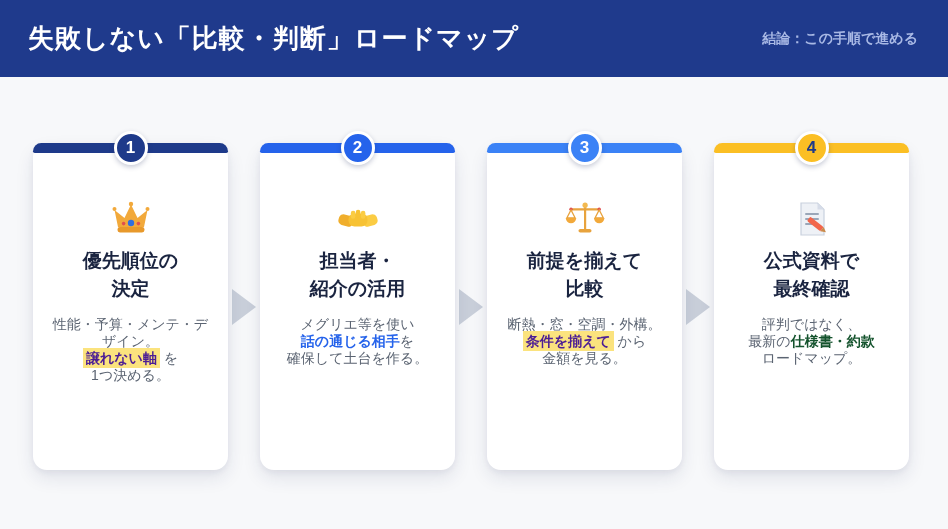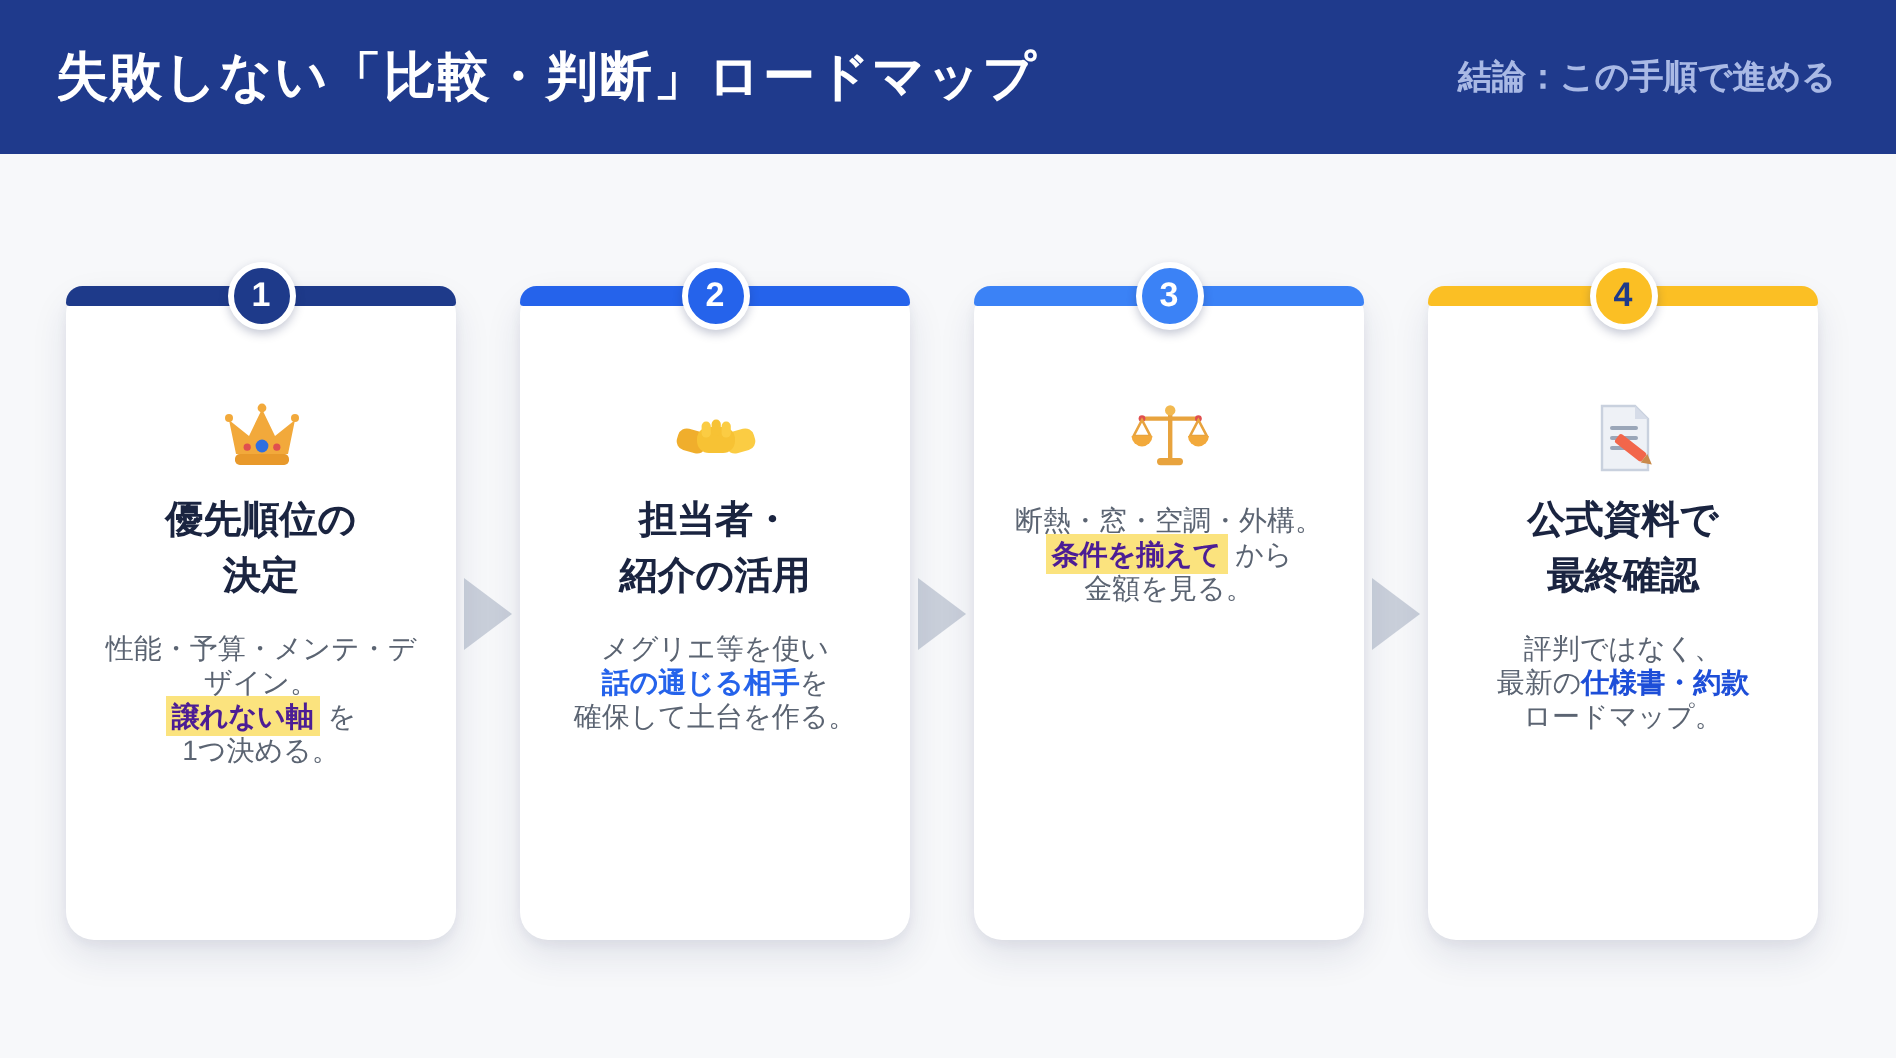--- a/index.html
+++ b/index.html
@@ -21,21 +21,21 @@
   }
   .header h1 {
     color: #ffffff;
     font-size: 26px;
     font-weight: bold;
     letter-spacing: 1px;
     white-space: nowrap;
   }
   .header .conclusion {
     color: #a9b9e5;
-    font-size: 17px;
+    font-size: 14px;
     font-weight: bold;
     white-space: nowrap;
   }
 
   
   .steps-row {
     margin: 66px 39px 0 33px;
     display: flex;
     align-items: stretch;
   }
@@ -89,21 +89,21 @@
     color: #5b6472;
   }
   .seg-normal { color: #5b6472; }
   .seg-highlight {
     background: #fbe37e;
     color: #4c1d95;
     font-weight: bold;
     padding: 2px 3px;
   }
   .seg-blue { color: #2563eb; font-weight: bold; }
-  .seg-blue-dark { color: #1d4ed8; font-weight: bold; }
+  .seg-blue-dark { color: #14532d; font-weight: bold; }
 
   
   .arrow {
     flex: 0 0 auto;
     align-self: center;
     width: 0; height: 0;
     border-top: 18px solid transparent;
     border-bottom: 18px solid transparent;
     border-left: 24px solid #c9cfda;
     margin: 0 4px;
@@ -167,20 +167,21 @@
               <circle cx="20.1" cy="6.2" r="2.6" fill="#F2B950"></circle>
               <circle cx="6" cy="10.3" r="1.7" fill="#E04F4F"></circle>
               <circle cx="34.2" cy="10.3" r="1.7" fill="#E04F4F"></circle>
               <path d="M1.8 19 L6 11 L10.2 19 Z" fill="none" stroke="#E8A33D" stroke-width="1.3"></path>
               <path d="M0.8 19 L11.2 19 A5.2 5.2 0 0 1 0.8 19 Z" fill="#F2A93B"></path>
               <path d="M30 19 L34.2 11 L38.4 19 Z" fill="none" stroke="#E8A33D" stroke-width="1.3"></path>
               <path d="M29 19 L39.4 19 A5.2 5.2 0 0 1 29 19 Z" fill="#F2A93B"></path>
               <rect x="13.5" y="30" width="13" height="3.6" rx="1.8" fill="#E8A33D"></rect>
             </svg>
           </div>
+          <h2 class="card-title">前提を揃えて<br>比較</h2>
           <p class="card-body"><span class="seg-normal">断熱・窓・空調・外構。</span><br><span class="seg-highlight">条件を揃えて</span><span class="seg-normal"> から</span><br><span class="seg-normal">金額を見る。</span></p>
         </section>
         <div class="arrow"></div>
         <section class="card">
           <div class="card-bar" style="background: rgb(251, 191, 36);"></div>
           <div class="badge" style="background: rgb(251, 191, 36); color: rgb(30, 58, 138);">4</div>
           <div class="card-icon">
             <svg viewBox="0 0 40 40">
               <path d="M9 4 h16.5 l6.5 6.5 V36 H9 Z" fill="#EEF1F6" stroke="#C9D1DE" stroke-width="1.2"></path>
               <path d="M25.5 4 l6.5 6.5 h-6.5 Z" fill="#D6DCE8"></path>

